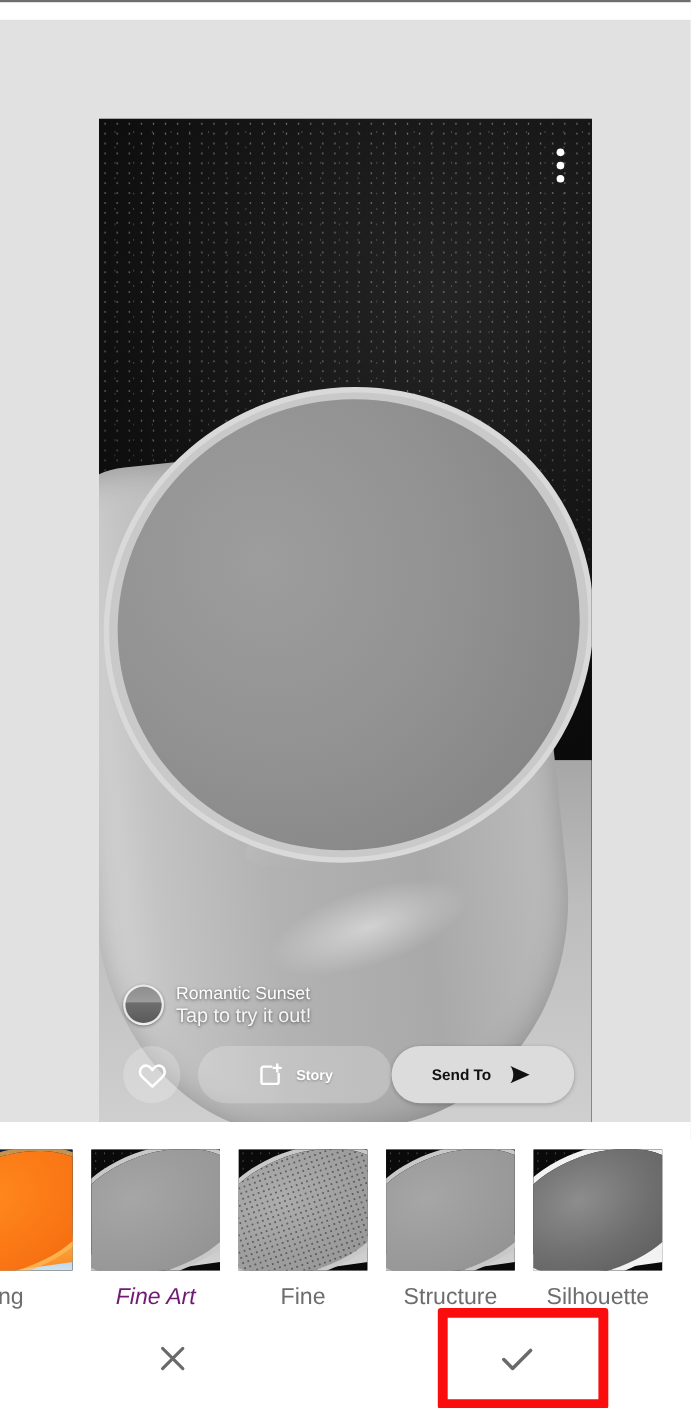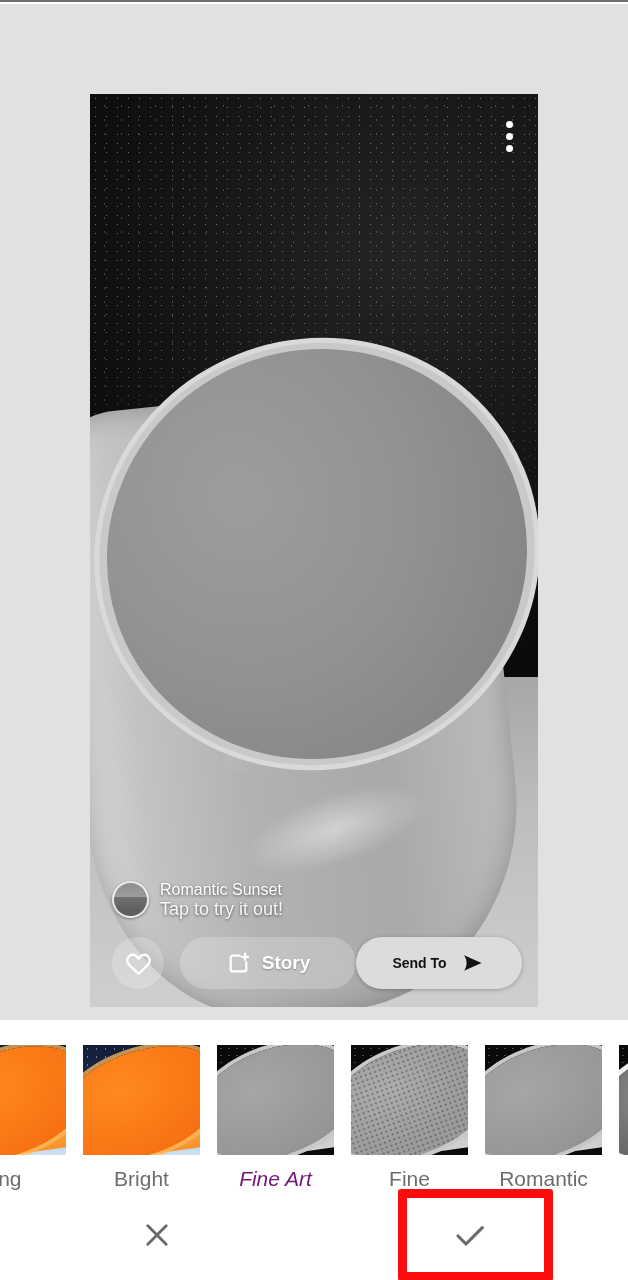--- a/index.html
+++ b/index.html
@@ -26,21 +26,21 @@
     position: absolute;
     top: 0; left: 0;
     width: 628px;
     height: 2px;
     background: #6e6e6e;
   }
 
   
   .stage {
     position: absolute;
-    top: 4px; left: 0;
+    top: 18px; left: 0;
     width: 628px;
     height: 1018px;
     background: #e1e1e1;
   }
 
   
   .photo {
     position: absolute;
     left: 90px;
     top: 90px;
@@ -222,21 +222,21 @@
     background: rgba(255,255,255,.22);
     display: flex;
     align-items: center;
     justify-content: center;
     gap: 11px;
     cursor: pointer;
     flex: 0 0 auto;
   }
   .btn-story-label {
     color: #ffffff;
-    font-size: 19px;
+    font-size: 13px;
     font-weight: 700;
     text-shadow: 0 1px 2px rgba(0,0,0,.3);
   }
   .btn-sendto {
     margin-left: auto;
     height: 52px;
     min-width: 166px;
     border-radius: 26px;
     background: #dcdcdc;
     display: flex;
@@ -477,31 +477,20 @@
           <div class="tn">
             <div class="tn-sky"></div>
             <div class="tn-speck"></div>
             <div class="tn-base"></div>
             <div class="tn-cup"></div>
           </div>
         </div>
         <div class="filter-label">ing</div>
       </div>
 
-      <div class="filter-item">
-        <div class="filter-thumb warm">
-          <div class="tn">
-            <div class="tn-sky"></div>
-            <div class="tn-speck"></div>
-            <div class="tn-base"></div>
-            <div class="tn-cup"></div>
-          </div>
-        </div>
-        <div class="filter-label">Bright</div>
-      </div>
 
       <div class="filter-item selected">
         <div class="filter-thumb gray">
           <div class="tn">
             <div class="tn-sky"></div>
             <div class="tn-speck"></div>
             <div class="tn-base"></div>
             <div class="tn-cup"></div>
           </div>
         </div>
@@ -522,21 +511,21 @@
 
       <div class="filter-item">
         <div class="filter-thumb gray">
           <div class="tn">
             <div class="tn-sky"></div>
             <div class="tn-speck"></div>
             <div class="tn-base"></div>
             <div class="tn-cup"></div>
           </div>
         </div>
-        <div class="filter-label">Romantic</div>
+        <div class="filter-label">Structure</div>
       </div>
 
       <div class="filter-item">
         <div class="filter-thumb gray silh">
           <div class="tn">
             <div class="tn-sky"></div>
             <div class="tn-speck"></div>
             <div class="tn-base"></div>
             <div class="tn-cup"></div>
           </div>

